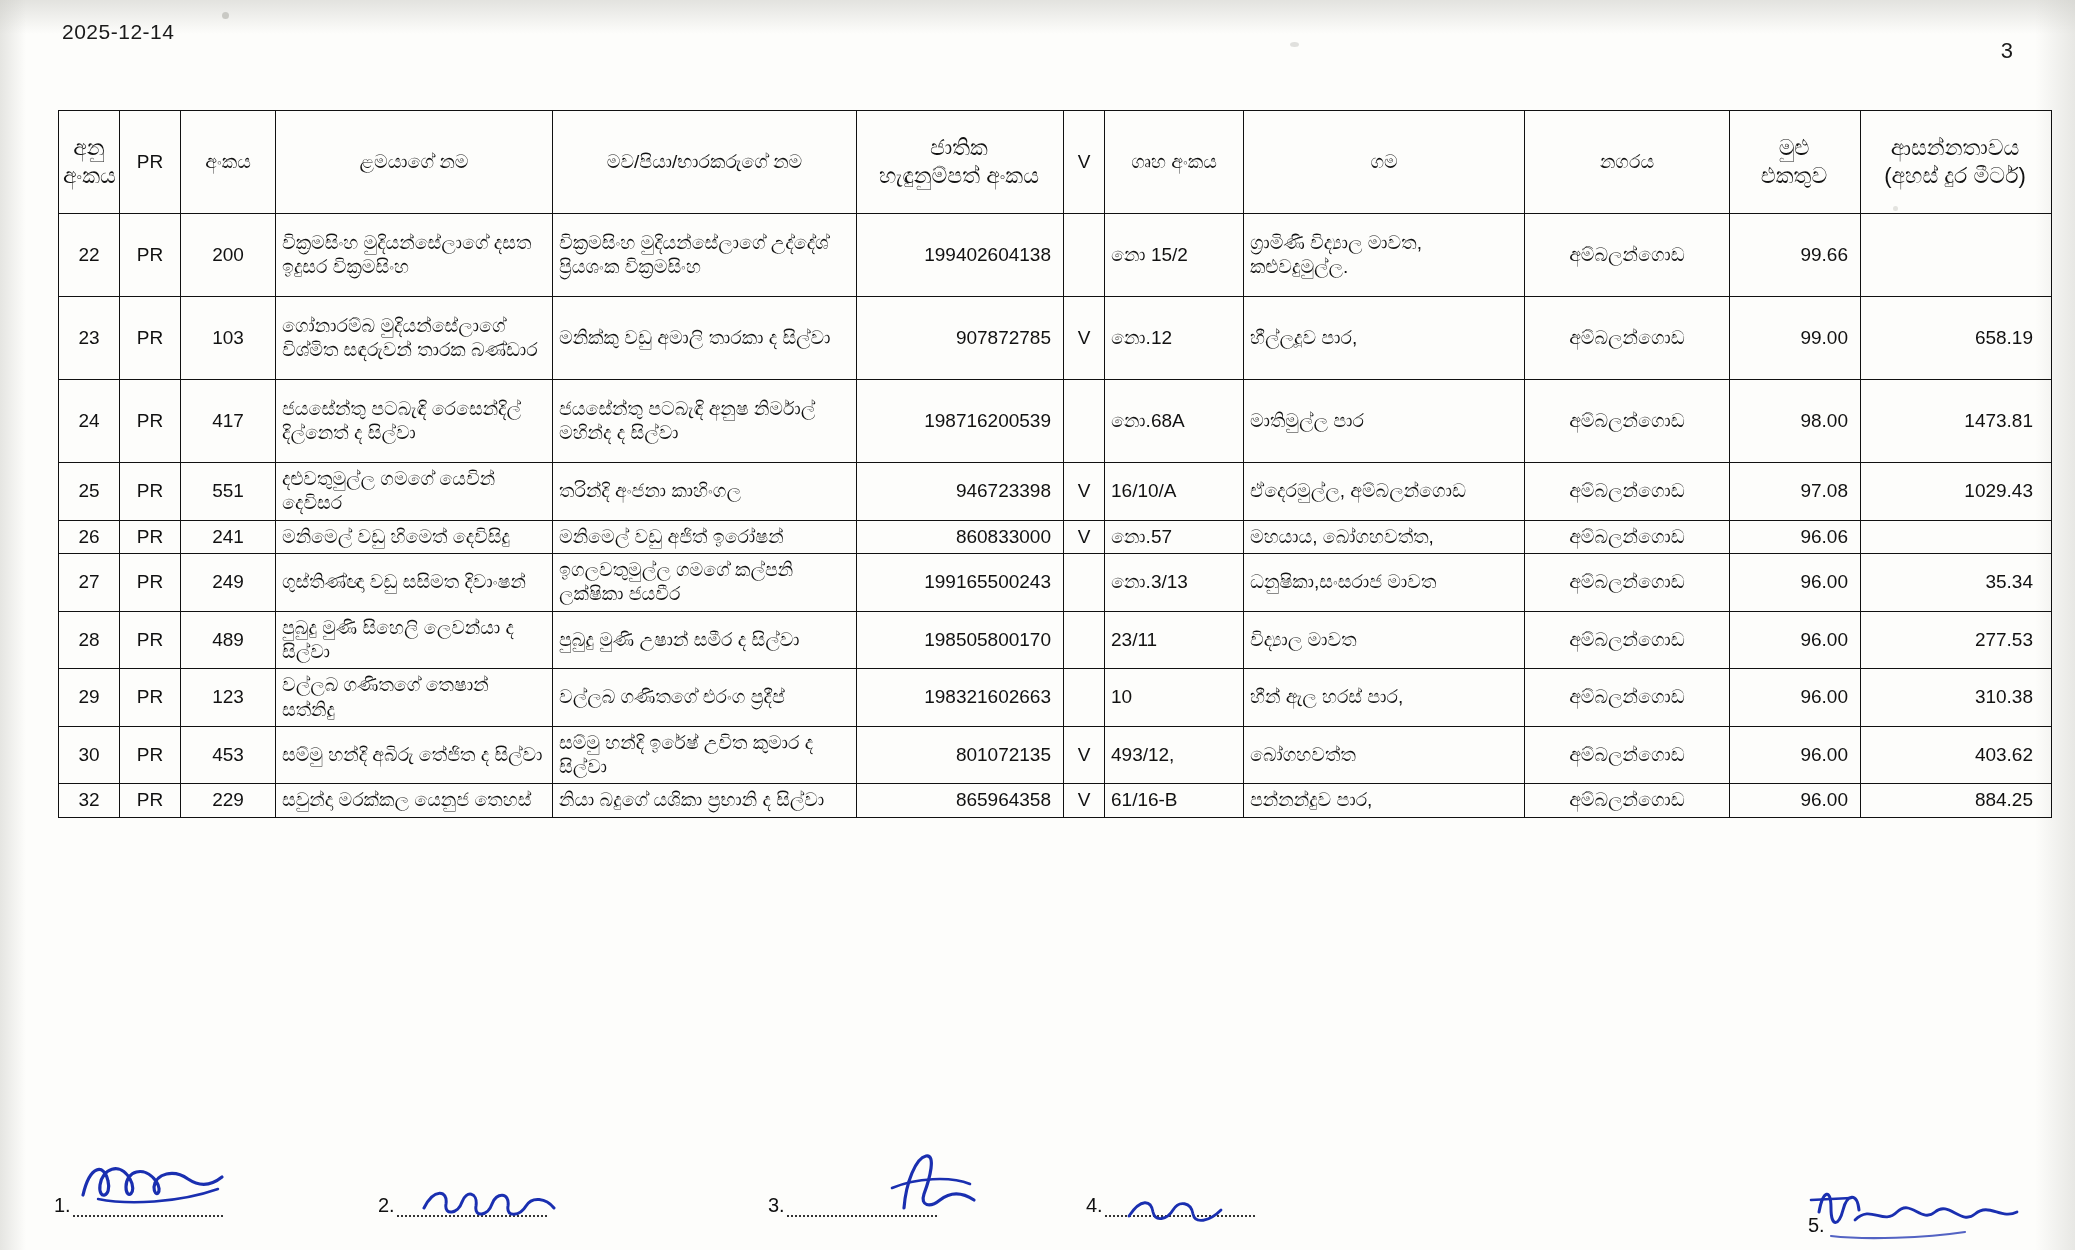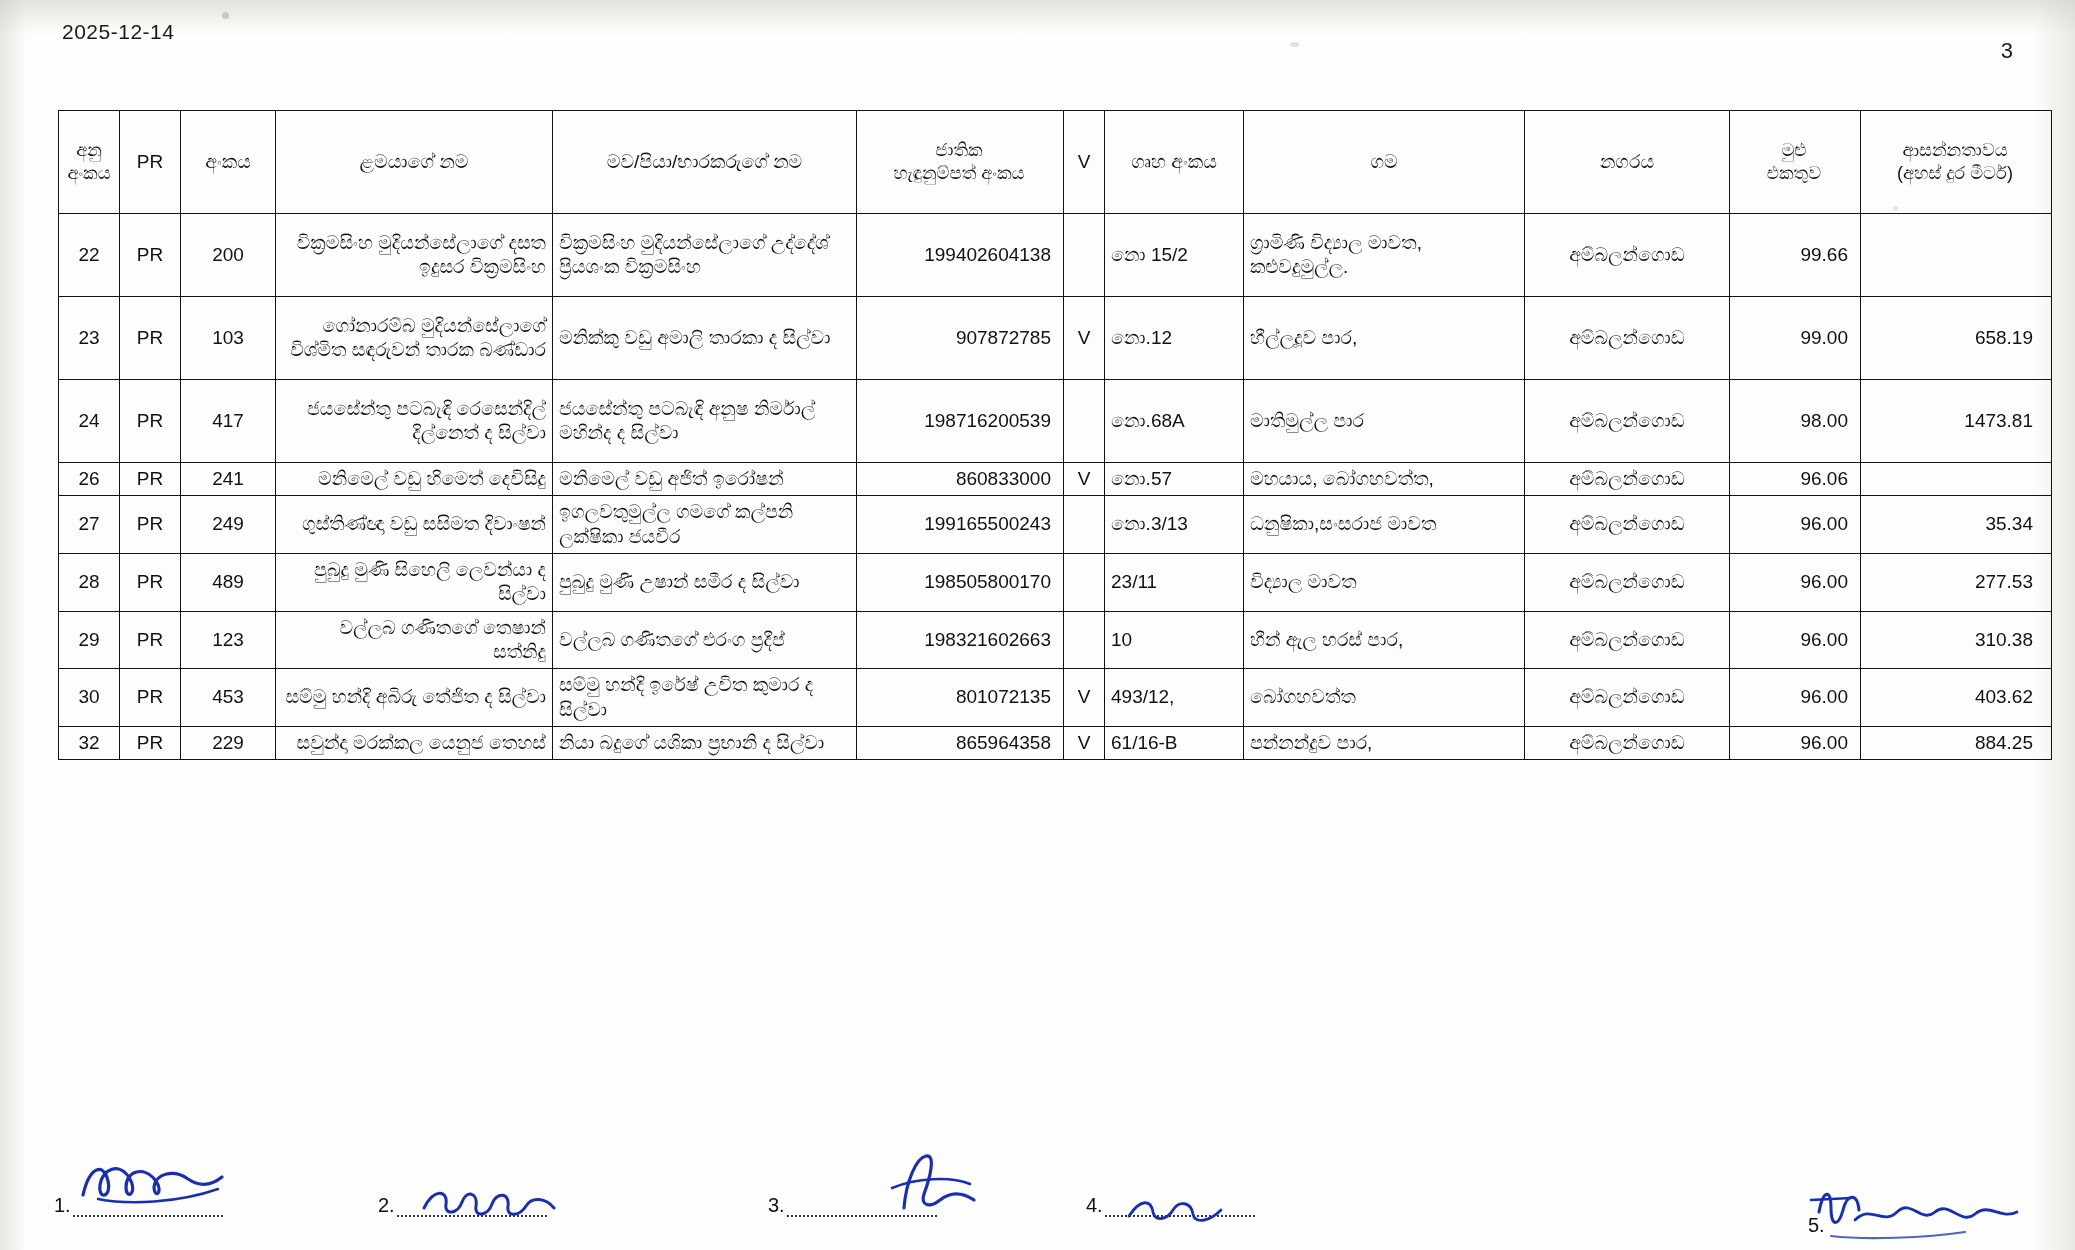--- a/index.html
+++ b/index.html
@@ -84,32 +84,32 @@
   table.main th {
     text-align: center;
     font-weight: normal;
     font-size: 19px;
     padding: 8px 4px;
     height: 86px;
   }
   .c-no     { width: 52px;  text-align: center; }
   .c-pr     { width: 52px;  text-align: center; }
   .c-num    { width: 86px;  text-align: center; }
-  .c-child  { width: 268px; text-align: right; }
+  .c-child  { width: 268px; text-align: left; }
   .c-parent { width: 295px; text-align: left; }
   .c-nic    { width: 196px; text-align: right; padding-right: 12px !important; }
   .c-v      { width: 32px;  text-align: center; }
   .c-house  { width: 130px; text-align: left; }
   .c-village{ width: 272px; text-align: left; }
   .c-town   { width: 196px; text-align: center; }
   .c-total  { width: 120px; text-align: right; padding-right: 12px !important; }
   .c-dist   { width: 180px; text-align: right; padding-right: 18px !important; }
 
   td.tall { height: 74px; }
-  .hdr-sub { display: block; font-size: 18px; }
+  .hdr-sub { display: block; font-size: 22px; }
 
   .sig-row {
     position: absolute;
     left: 48px;
     right: 48px;
     bottom: 14px;
     height: 96px;
   }
   .sig-item {
     position: absolute;
@@ -218,20 +218,34 @@
         <td class="c-parent">ජයසේන්තු පටබැඳි අනුෂ නිර්මාල් මහින්ද ද සිල්වා</td>
         <td class="c-nic">198716200539</td>
         <td class="c-v"></td>
         <td class="c-house">නො.68A</td>
         <td class="c-village">මාතිමුල්ල පාර</td>
         <td class="c-town">අම්බලන්ගොඩ</td>
         <td class="c-total">98.00</td>
         <td class="c-dist">1473.81</td>
       </tr>
 
+      <tr>
+        <td class="c-no">25</td>
+        <td class="c-pr">PR</td>
+        <td class="c-num">551</td>
+        <td class="c-child">දළුවතුමුල්ල ගමගේ යෙවින් දෙවිසර</td>
+        <td class="c-parent">තරින්දි අංජනා කාහිංගල</td>
+        <td class="c-nic">946723398</td>
+        <td class="c-v">V</td>
+        <td class="c-house">16/10/A</td>
+        <td class="c-village">ඒදෙරමුල්ල, අම්බලන්ගොඩ</td>
+        <td class="c-town">අම්බලන්ගොඩ</td>
+        <td class="c-total">97.08</td>
+        <td class="c-dist">1029.43</td>
+      </tr>
 
       <tr>
         <td class="c-no">26</td>
         <td class="c-pr">PR</td>
         <td class="c-num">241</td>
         <td class="c-child">මනිමෙල් වඩු හිමෙත් දෙවිසිදු</td>
         <td class="c-parent">මනිමෙල් වඩු අජිත් ඉරෝෂන්</td>
         <td class="c-nic">860833000</td>
         <td class="c-v">V</td>
         <td class="c-house">නො.57</td>

